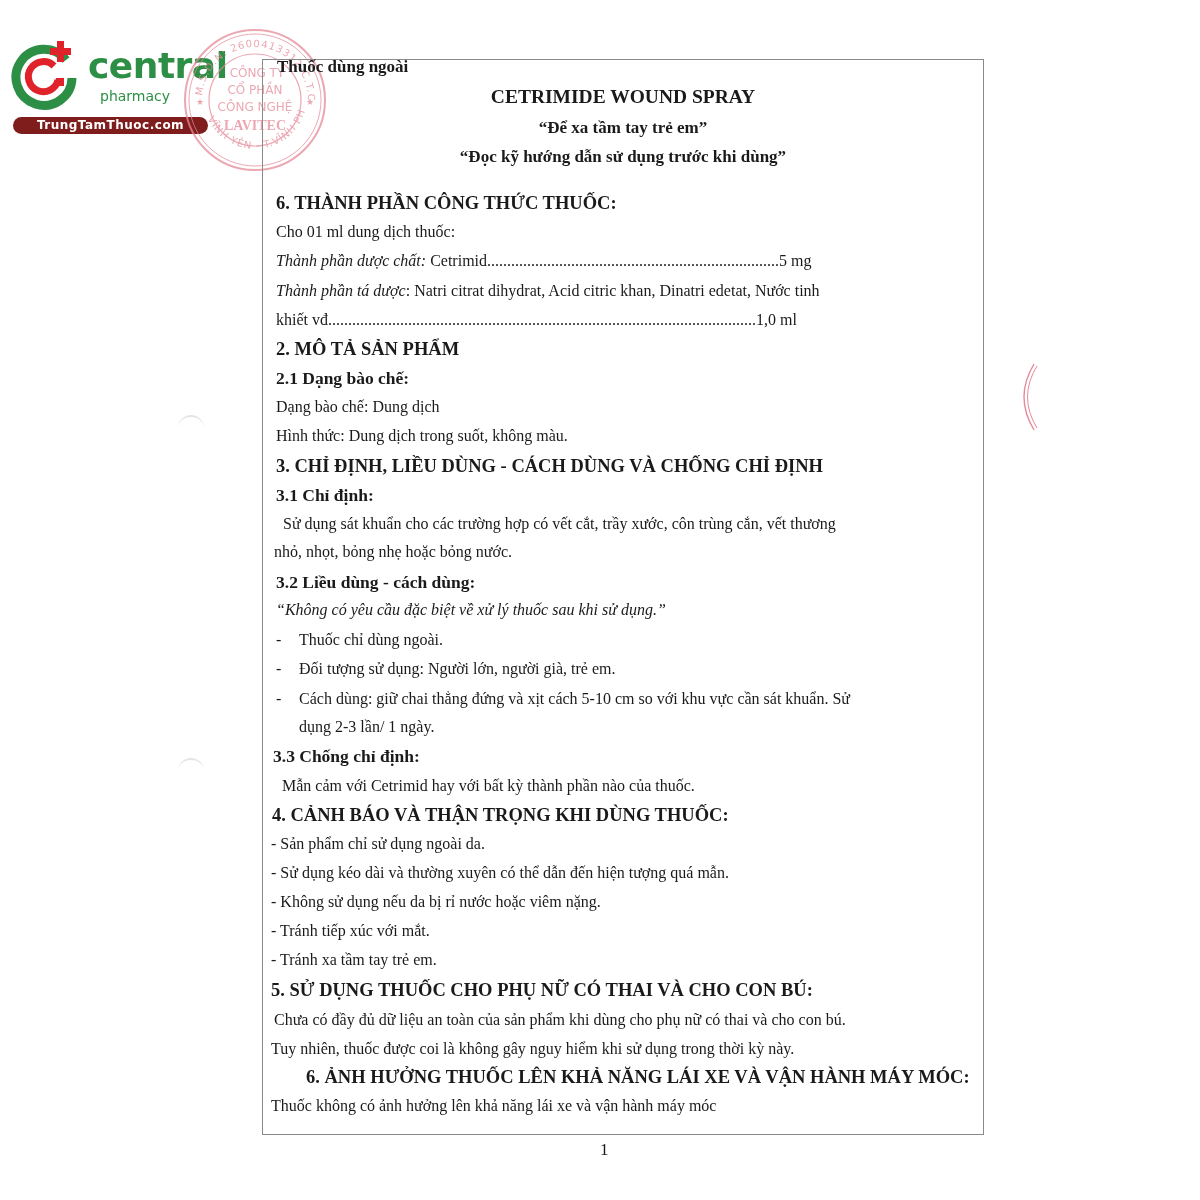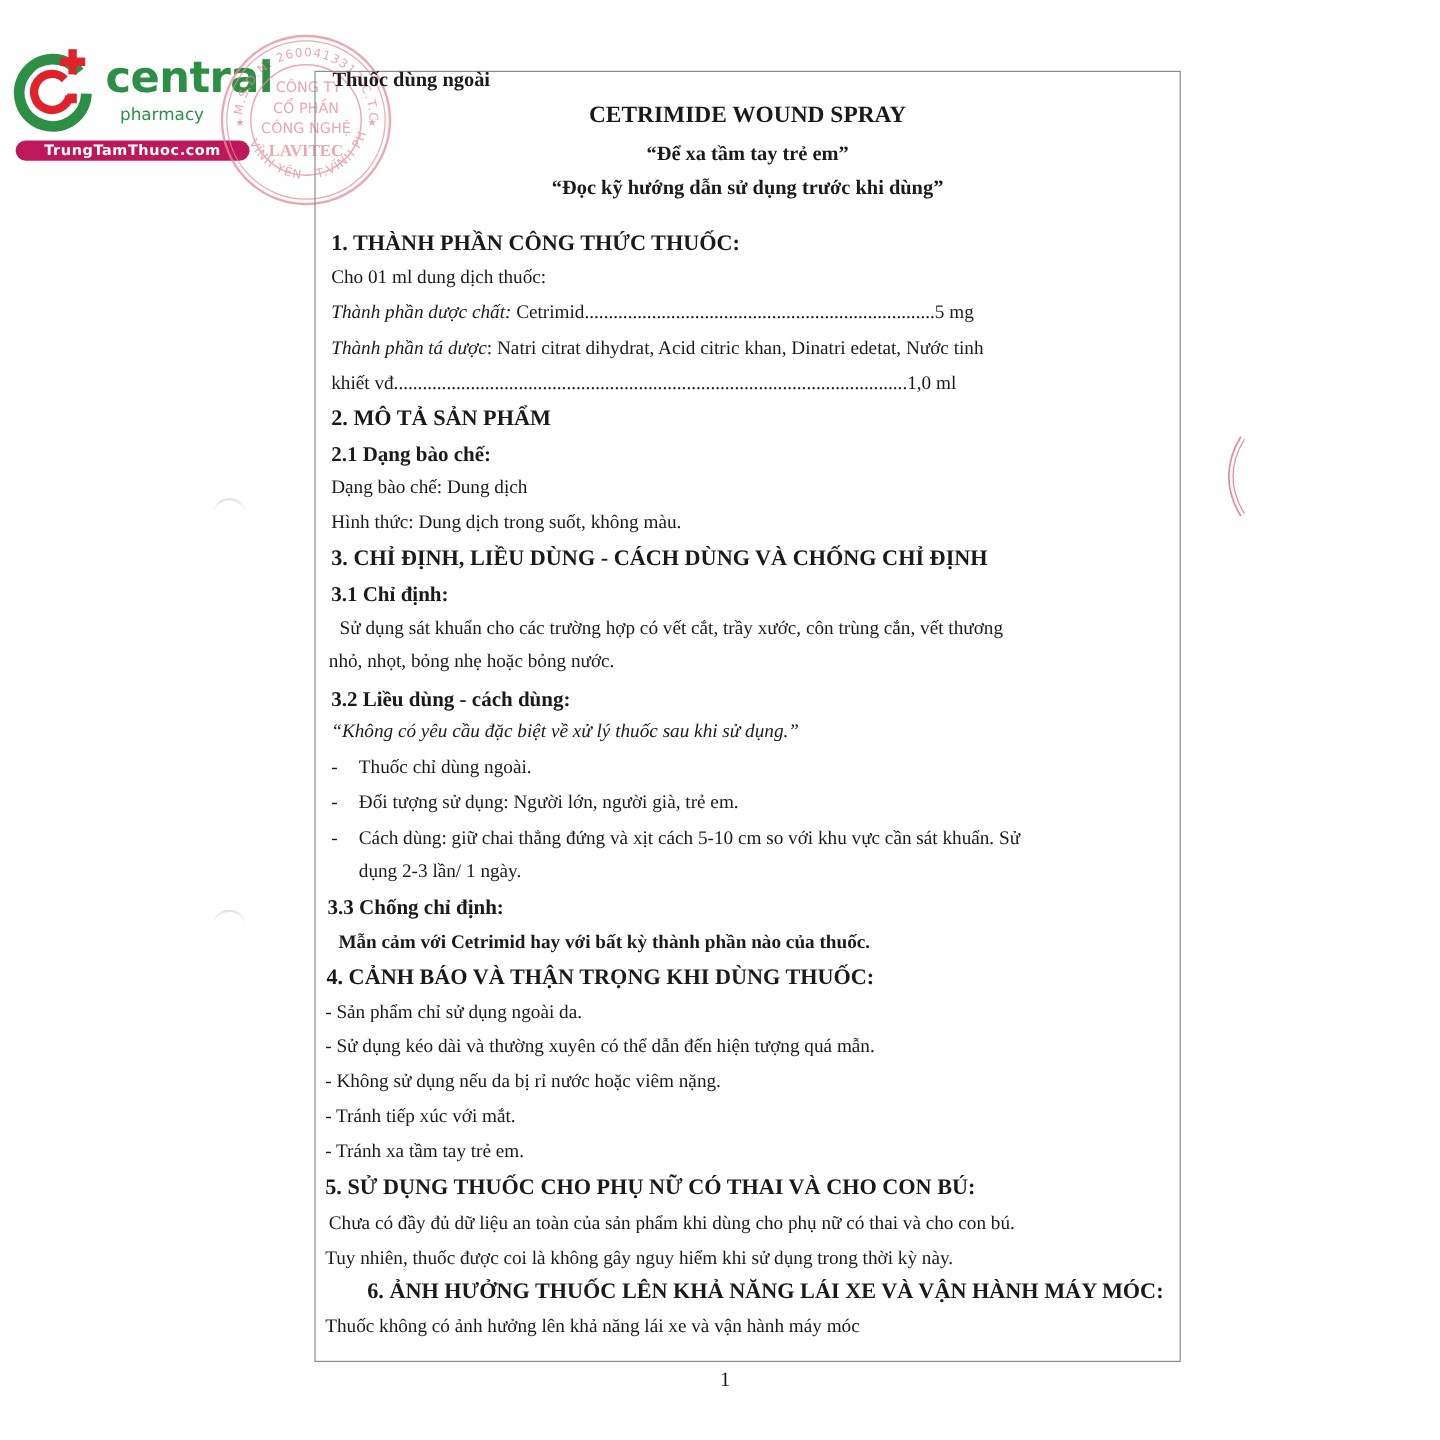--- a/index.html
+++ b/index.html
@@ -5,21 +5,21 @@
   html, body { margin: 0; padding: 0; }
   body {
     width: 1200px; height: 1200px; background: #ffffff; position: relative; overflow: hidden;
     font-family: "Liberation Serif", "DejaVu Serif", serif; color: #1a1a1a;
   }
   
   .logo { position: absolute; left: 10px; top: 38px; width: 200px; height: 100px; }
   .logo-mark { position: absolute; left: 0; top: 0; width: 72px; height: 72px; }
   .logo-word { position: absolute; left: 78px; top: 8px; font-family: "DejaVu Sans", sans-serif; font-weight: bold; font-size: 36px; color: #2d8f45; letter-spacing: -0.5px; line-height: 40px; }
   .logo-sub { position: absolute; left: 90px; top: 50px; font-family: "DejaVu Sans", sans-serif; font-size: 14px; color: #2d8f45; line-height: 16px; }
-  .logo-pill { position: absolute; left: 3px; top: 79px; width: 195px; height: 17px; border-radius: 9px; background: #be185d; color: #fff; font-family: "DejaVu Sans", sans-serif; font-size: 12px; font-weight: bold; text-align: center; line-height: 17px; letter-spacing: 0.5px; }
+  .logo-pill { position: absolute; left: 3px; top: 79px; width: 195px; height: 17px; border-radius: 9px; background: #7f1d1d; color: #fff; font-family: "DejaVu Sans", sans-serif; font-size: 12px; font-weight: bold; text-align: center; line-height: 17px; letter-spacing: 0.5px; }
 
   
   .stamp { position: absolute; left: 182px; top: 27px; width: 146px; height: 146px; opacity: 0.75; pointer-events: none; }
   .stamp-right { position: absolute; left: 1010px; top: 362px; width: 30px; height: 70px; }
 
   
   .hole { position: absolute; left: 178px; width: 26px; height: 14px; border-top: 2px solid #e4e4e4; border-radius: 13px 13px 0 0; }
 
   
   .page-box {
@@ -83,21 +83,21 @@
 <div class="hole" style="top:415px;"></div>
 <div class="hole" style="top:758px;"></div>
 
 <div class="page-box"></div>
 
 <div class="usage-label">Thuốc dùng ngoài</div>
 <div class="title t1">CETRIMIDE WOUND SPRAY</div>
 <div class="title t2">“Để xa tầm tay trẻ em”</div>
 <div class="title t3">“Đọc kỹ hướng dẫn sử dụng trước khi dùng”</div>
 
-<div class="line h" style="left:276px; top:193px;">1. THÀNH PHẦN CÔNG THỨC THUỐC:</div>
+<div class="line h" style="left:276px; top:193px;">6. THÀNH PHẦN CÔNG THỨC THUỐC:</div>
 <div class="line" style="left:276px; top:223px;">Cho 01 ml dung dịch thuốc:</div>
 <div class="line" style="left:276px; top:252px;text-align:center;">
   <span class="it">Thành phần dược chất:</span><span> Cetrimid.........................................................................5 mg</span>
 </div>
 <div class="line" style="left:276px; top:282px; width:698px; white-space:nowrap;">
   <span class="it">Thành phần tá dược</span><span>: Natri citrat dihydrat, Acid citric khan, Dinatri edetat, Nước tinh</span>
 </div>
 <div class="line" style="left:276px; top:311px;">khiết vđ...........................................................................................................1,0 ml</div>
 
 <div class="line h" style="left:276px; top:339px;">2. MÔ TẢ SẢN PHẨM</div>
@@ -120,21 +120,21 @@
   <span>-</span>
 </div>
 <div class="line" style="left:299px; top:660px;">Đối tượng sử dụng: Người lớn, người già, trẻ em.</div>
 <div class="line" style="left:276px; top:690px;">
   <span>-</span>
 </div>
 <div class="line" style="left:299px; top:690px;">Cách dùng: giữ chai thẳng đứng và xịt cách 5-10 cm so với khu vực cần sát khuẩn. Sử</div>
 <div class="line" style="left:299px; top:718px;">dụng 2-3 lần/ 1 ngày.</div>
 
 <div class="line sh" style="left:273px; top:746px;">3.3 Chống chỉ định:</div>
-<div class="line" style="left:282px; top:777px;font-weight:bold;">Mẫn cảm với Cetrimid hay với bất kỳ thành phần nào của thuốc.</div>
+<div class="line" style="left:282px; top:777px;">Mẫn cảm với Cetrimid hay với bất kỳ thành phần nào của thuốc.</div>
 
 <div class="line h" style="left:272px; top:805px;">4. CẢNH BÁO VÀ THẬN TRỌNG KHI DÙNG THUỐC:</div>
 <div class="line" style="left:271px; top:835px;">- Sản phẩm chỉ sử dụng ngoài da.</div>
 <div class="line" style="left:271px; top:864px;">- Sử dụng kéo dài và thường xuyên có thể dẫn đến hiện tượng quá mẫn.</div>
 <div class="line" style="left:271px; top:893px;">- Không sử dụng nếu da bị rỉ nước hoặc viêm nặng.</div>
 <div class="line" style="left:271px; top:922px;">- Tránh tiếp xúc với mắt.</div>
 <div class="line" style="left:271px; top:951px;">- Tránh xa tầm tay trẻ em.</div>
 
 <div class="line h" style="left:271px; top:980px;">5. SỬ DỤNG THUỐC CHO PHỤ NỮ CÓ THAI VÀ CHO CON BÚ:</div>
 <div class="line" style="left:274px; top:1011px;">Chưa có đầy đủ dữ liệu an toàn của sản phẩm khi dùng cho phụ nữ có thai và cho con bú.</div>

